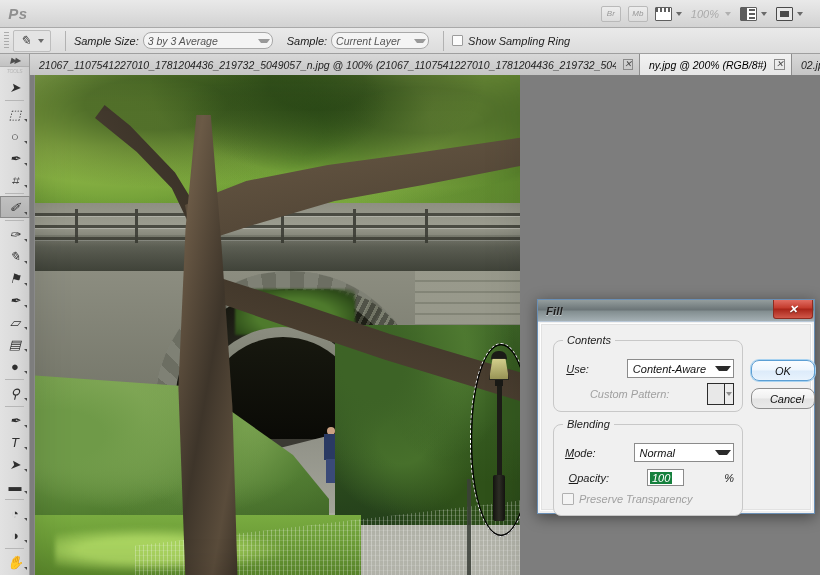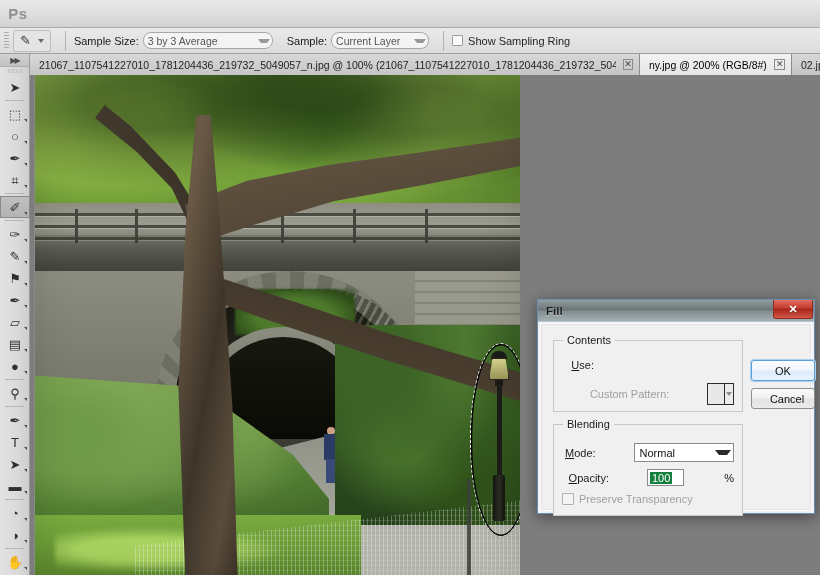--- a/index.html
+++ b/index.html
@@ -4,21 +4,21 @@
 <style>
   * { box-sizing: border-box; margin: 0; padding: 0; }
   html, body {
     width: 820px; height: 575px;
     overflow: hidden;
     font-family: "Liberation Sans", sans-serif;
     font-size: 11px;
     background: #d6d6d6;
     -webkit-font-smoothing: antialiased;
   }
-  #app { position: relative; width: 696px; height: 575px; }
+  #app { position: relative; width: 696px; height: 575px; font-style: italic; }
 
   
   #menubar {
     position: absolute; left: 0; top: 0; width: 820px; height: 28px;
     background: linear-gradient(to bottom, #e9e9e9 0%, #dedede 50%, #d2d2d2 100%);
     border-bottom: 1px solid #a9a9a9;
     display: flex; align-items: center;
   }
   .ps-logo {
     width: 36px; text-align: center; color: #8f8f8f;
@@ -382,21 +382,21 @@
     color: #fff; font-size: 11px; font-weight: bold;
     display: flex; align-items: center; justify-content: center;
     text-shadow: 0 1px 1px rgba(0,0,0,.4);
   }
   #fill-body {
     position: absolute; left: 2px; top: 23px; right: 2px; bottom: 2px;
     background: #f0f0f0; border: 1px solid #ffffff;
     box-shadow: inset 0 0 0 1px #e2e2e2;
   }
   .group {
-    position: absolute; border: 1px solid #c8c8c8; border-radius: 0; background: #f0f0f0;
+    position: absolute; border: 1px solid #c8c8c8; border-radius: 8px; background: #f0f0f0;
   }
   .group > legend, .group-title {
     position: absolute; top: -7px; left: 9px; background: #f0f0f0;
     padding: 0 4px; font-size: 11px; color: #1b1b1b;
   }
   #grp-contents { left: 12px; top: 16px; width: 190px; height: 72px; }
   #grp-blending { left: 12px; top: 100px; width: 190px; height: 92px; }
   .fld-row { position: absolute; display: flex; align-items: center; gap: 32px; }
   .fld-label { font-size: 11px; color: #1b1b1b; text-align: right; }
   .fld-label.dim { color: #a0a0a0; }
@@ -428,40 +428,60 @@
     font-size: 11px; color: #111; display: flex; align-items: center; padding-left: 2px;
   }
   .numfield .hl { background: #2f7fd1; color: #fff; padding: 0 2px; }
   .dlg-check { display: flex; align-items: center; }
   .dlg-check .box {
     width: 12px; height: 12px; border: 1px solid #b0b0b0; background: #f4f4f4;
     margin-right: 5px; border-radius: 1px;
   }
   .dlg-btn {
     position: absolute; width: 64px; height: 21px;
-    border: 1px solid #8e8e8e; border-radius: 3px;
+    border: 1px solid #8e8e8e; border-radius: 8px;
     background: linear-gradient(to bottom,#fbfbfb 0%,#f0f0f0 48%,#e3e3e3 52%,#eaeaea 100%);
     font-size: 11px; color: #101010;
     display: flex; align-items: center; justify-content: center;
   }
   #btn-ok {
     left: 210px; top: 36px;
     border-color: #5c9fd4;
     box-shadow: 0 0 0 1px #a8d2f0, inset 0 0 1px #fff;
     background: linear-gradient(to bottom,#fbfdff 0%,#eef6fd 48%,#dcebfa 52%,#e8f3fd 100%);
   }
   #btn-cancel { left: 210px; top: 64px; padding-left: 8px; }
 </style>
 </head>
 <body>
 
 <div id="app">
 
   <div id="menubar">
     <div class="ps-logo">Ps</div>
+    <div id="menubar-right">
+      <div class="mini-btn">Br</div>
+      <div class="mini-btn">Mb</div>
+      <div class="icon-btn">
+        <span class="icon-box arrange"></span>
+        <span class="caret"></span>
+      </div>
+      <div class="icon-btn">
+        <span class="zoomlabel">100%</span>
+        <span class="caret dim"></span>
+      </div>
+      <div class="icon-btn">
+        <span class="icon-box panels"></span>
+        <span class="caret"></span>
+      </div>
+      <div class="icon-btn">
+        <span class="icon-box screen"></span>
+        <span class="caret"></span>
+      </div>
+    </div>
   </div>
 
   <div id="optionsbar">
     <div class="grip"></div>
     <div class="tool-preset">
       <span class="eyedrop-glyph">✎</span>
       <span class="caret" style="margin-left:7px"></span>
     </div>
     <div class="opt-sep"></div>
     <span class="opt-label">Sample Size:</span>
@@ -655,20 +675,24 @@
       <span id="fill-close">✕</span>
     </div>
 
     <div id="fill-body">
 
       <div class="group" id="grp-contents">
         <span class="group-title">Contents</span>
 
         <div class="fld-row" style="left:8px; top:18px; width:172px;">
           <span class="fld-label" style="width:32px"><u>U</u><span>se:</span></span>
+          <div class="combo" style="width:126px; margin-left:6px;">
+            <span>Content-Aware</span>
+            <span class="cb-arrow"></span>
+          </div>
         </div>
 
         <div class="fld-row" style="left:8px; top:42px; width:172px;">
           <span class="fld-label dim" style="width:122px">Custom Pattern:</span>
           <div class="pattern-swatch" style="margin-left:6px;">
             <span class="ps-fill"></span>
             <span class="ps-arrow">
                 <i></i>
               </span>
           </div>

